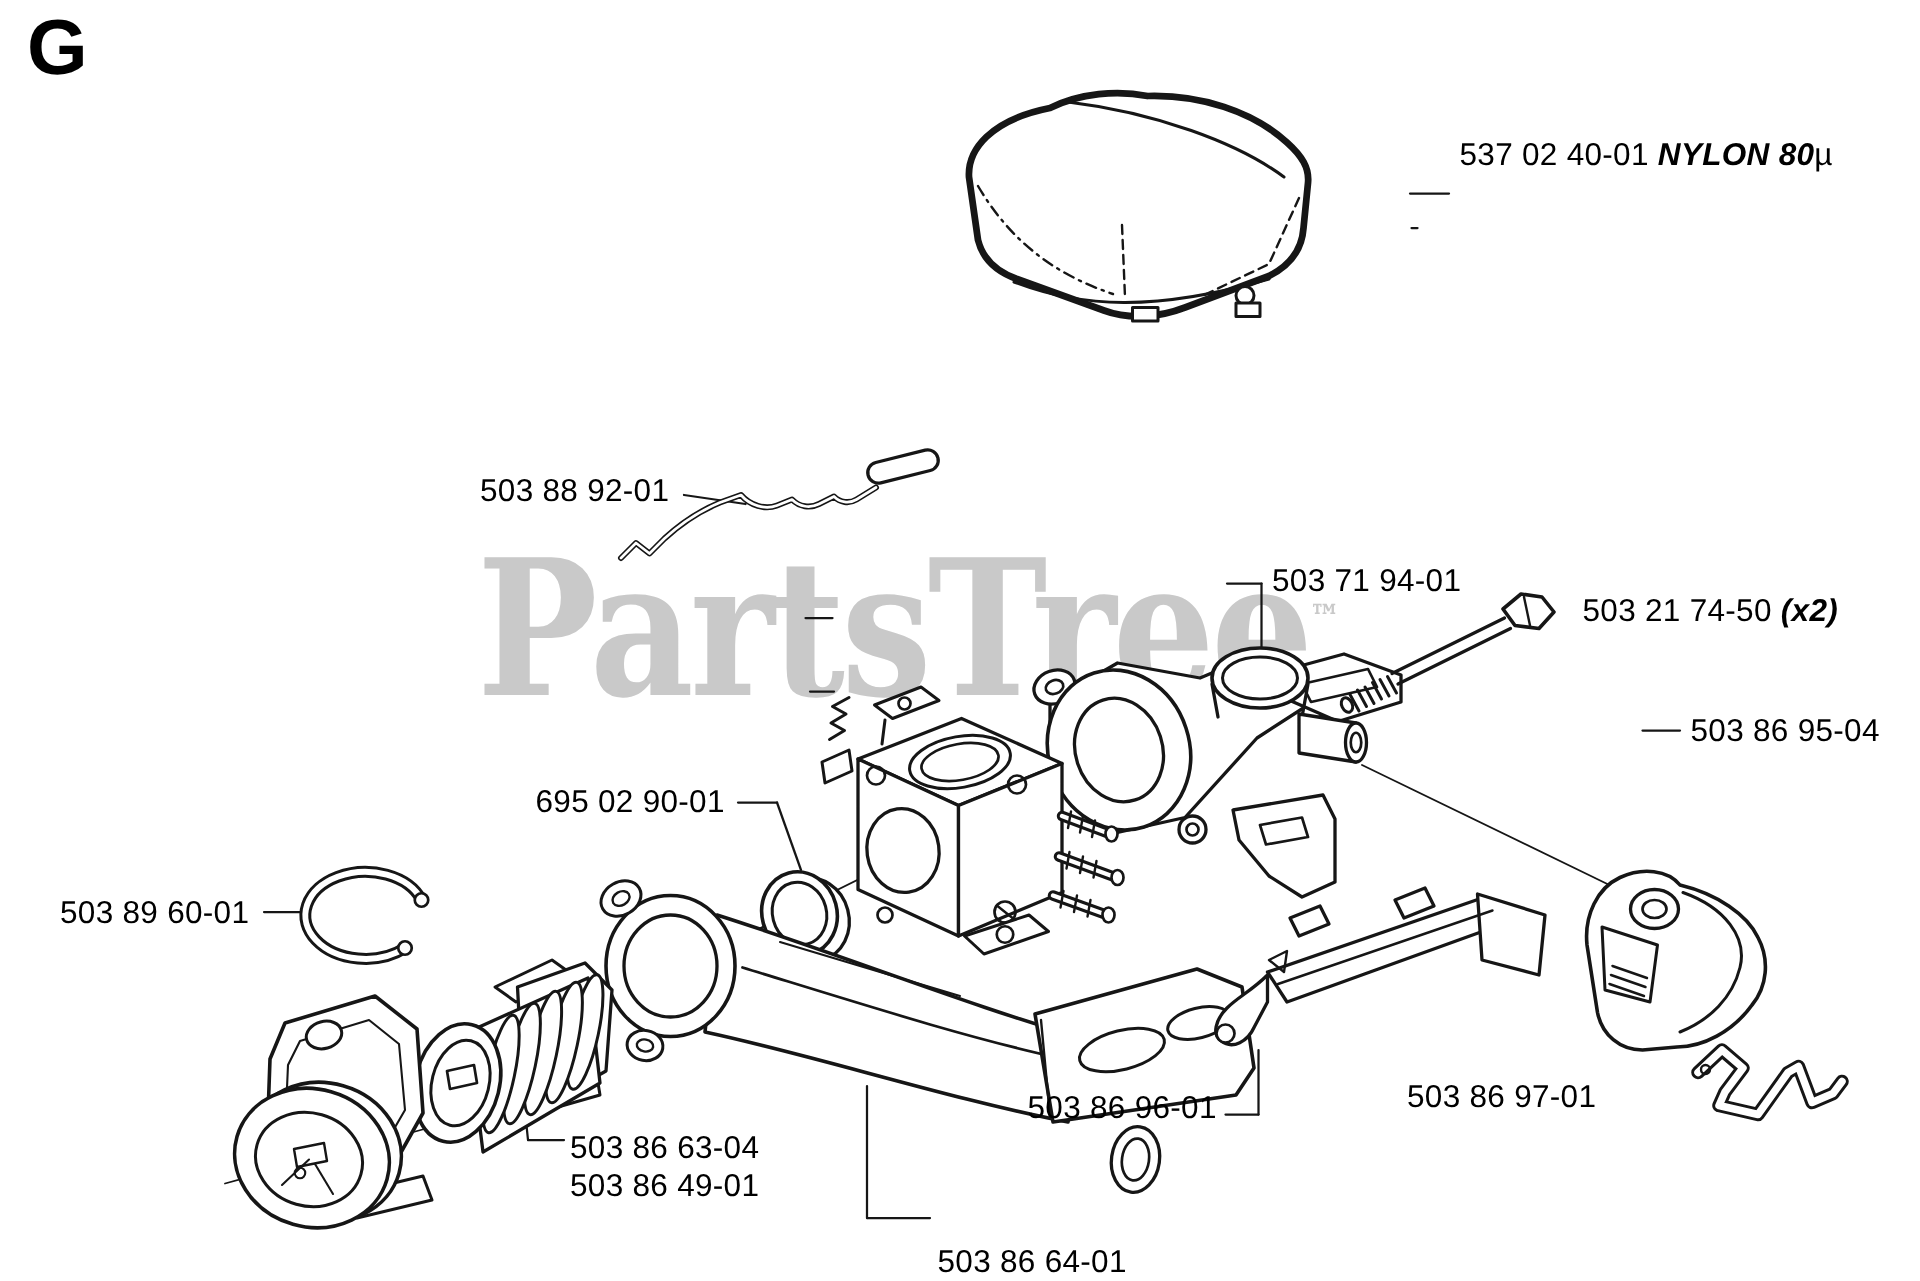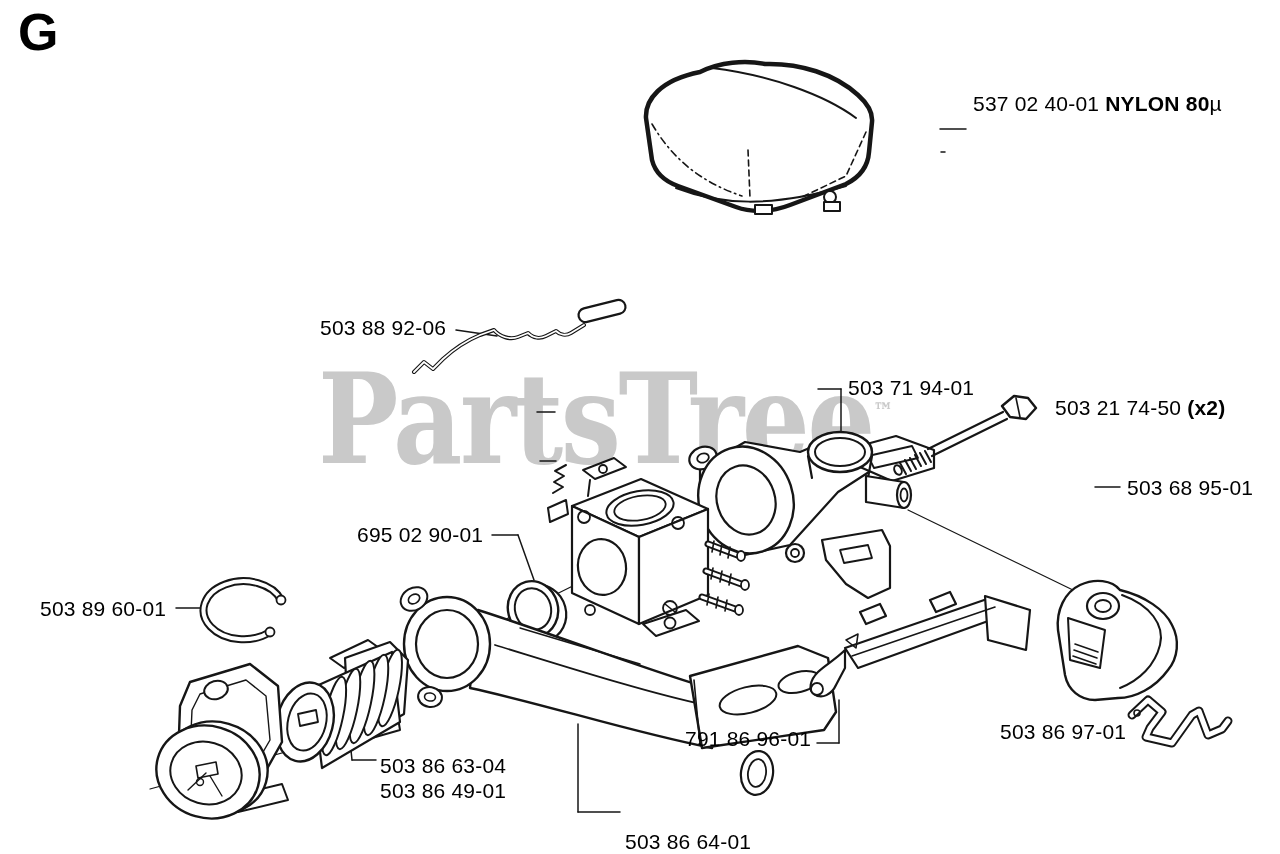--- a/index.html
+++ b/index.html
@@ -15,21 +15,21 @@
     font-family:"DejaVu Serif", serif; font-weight:bold;
     font-size:126px; line-height:1; color:#c9c9c9; letter-spacing:-3px;
     transform:scaleX(0.85); transform-origin:left top; white-space:nowrap;
   }
   .watermark .tm { font-size:24px; vertical-align:super; letter-spacing:0; }
   svg.diagram { position:absolute; left:0; top:0; }
   .lbl {
     position:absolute; font-size:21px; color:#000; white-space:nowrap;
     line-height:1.15; letter-spacing:0.2px;
   }
-  .lbl .b { font-weight:bold; }
+  .lbl .b { font-weight:bold;font-style:italic; }
 </style>
 </head>
 <body>
 
 <div class="canvas">
 
   <div id="g-letter">G</div>
 
   <div class="watermark"><span>PartsTree</span><span class="tm">™</span></div>
 
@@ -243,25 +243,25 @@
     </g>
 
     <g>
       <path d="M 1132,715 L 1148,700 L 1162,712 L 1150,728 L 1146,737 L 1172,743 L 1192,715 L 1199,711 L 1208,735 L 1222,729 L 1228,721" stroke-width="9"></path>
       <path d="M 1132,715 L 1148,700 L 1162,712 L 1150,728 L 1146,737 L 1172,743 L 1192,715 L 1199,711 L 1208,735 L 1222,729 L 1228,721" stroke="#fff" stroke-width="5"></path>
       <circle cx="1137" cy="713" r="3" stroke-width="1.6"></circle>
     </g>
   </svg>
 
   <div class="lbl" style="left:973px; top:92px"><span>537 02 40-01&nbsp;</span><span class="b">NYLON 80</span><span>µ</span></div>
-  <div class="lbl" style="left:320px; top:316px"><span>503 88 92-06</span></div>
+  <div class="lbl" style="left:320px; top:316px"><span>503 88 92-01</span></div>
   <div class="lbl" style="left:848px; top:376px"><span>503 71 94-01</span></div>
   <div class="lbl" style="left:1055px; top:396px"><span>503 21 74-50&nbsp;</span><span class="b">(x2)</span></div>
-  <div class="lbl" style="left:1127px; top:476px"><span>503 68 95-01</span></div>
+  <div class="lbl" style="left:1127px; top:476px"><span>503 86 95-04</span></div>
   <div class="lbl" style="left:357px; top:523px"><span>695 02 90-01</span></div>
   <div class="lbl" style="left:40px; top:597px"><span>503 89 60-01</span></div>
-  <div class="lbl" style="left:685px; top:727px"><span>791 86 96-01</span></div>
-  <div class="lbl" style="left:1000px; top:720px"><span>503 86 97-01</span></div>
+  <div class="lbl" style="left:685px; top:727px"><span>503 86 96-01</span></div>
+  <div class="lbl" style="left:938px; top:720px"><span>503 86 97-01</span></div>
   <div class="lbl" style="left:380px; top:754px"><span>503 86 63-04</span></div>
   <div class="lbl" style="left:380px; top:779px"><span>503 86 49-01</span></div>
   <div class="lbl" style="left:625px; top:830px"><span>503 86 64-01</span></div>
 
 </div>
 
 </body></html>

